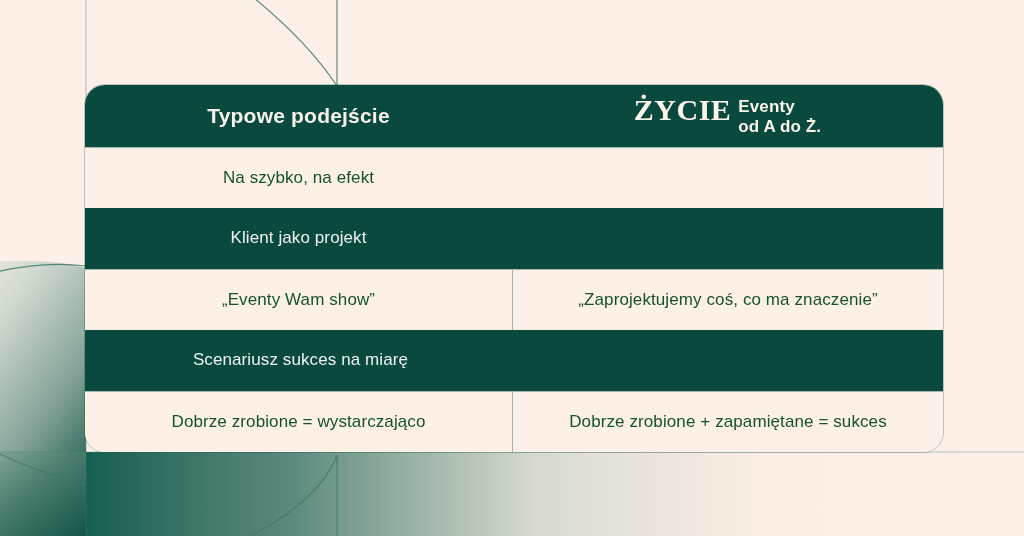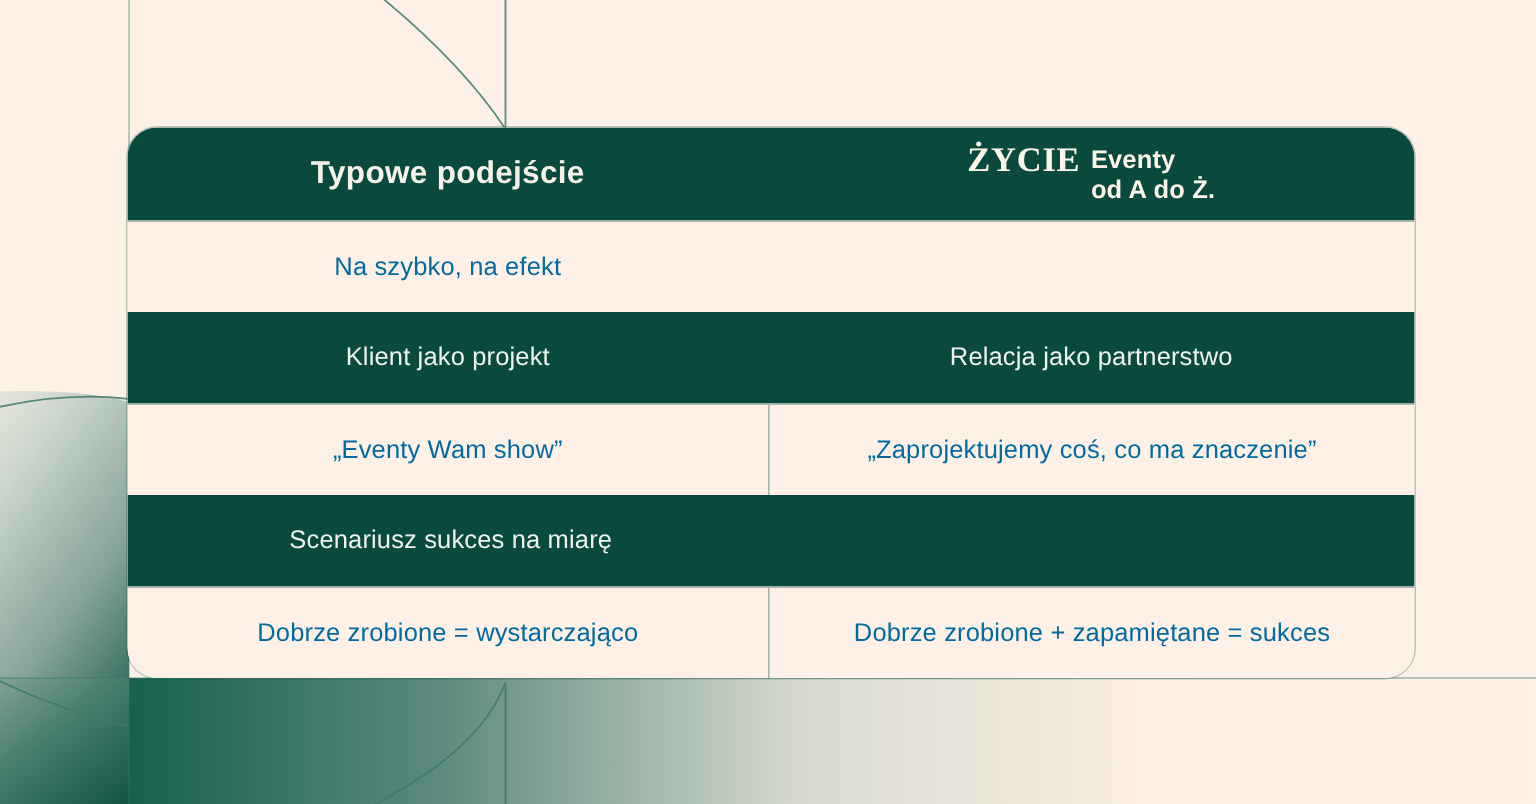--- a/index.html
+++ b/index.html
@@ -70,21 +70,21 @@
     box-sizing: border-box;
     padding: 0 14px;
     text-align: center;
     font-size: 17px;
     letter-spacing: 0.1px;
     line-height: 1.2;
   }
   .cell.left  { width: 427px; }
   .cell.right { width: 431px; }
 
-  .row.light .cell { color: #0369a1; }
+  .row.light .cell { color: #14532d; }
   .row.dark  .cell { color: #eef3ef; }
 
   
   .row.light .cell.right {
     border-left: 1px solid rgba(10,74,62,0.38);
   }
 
   
   .header-title {
     font-size: 21px;
@@ -93,21 +93,21 @@
     letter-spacing: 0.2px;
   }
 
   .logo-wrap {
     display: flex;
     align-items: flex-start;
     gap: 7px;
   }
   .logo-mark {
     font-family: "Liberation Serif", serif;
-    font-size: 23px;
+    font-size: 30px;
     font-weight: 700;
     color: #fdf4ea;
     letter-spacing: 0.5px;
     line-height: 1;
   }
   .logo-sub {
     display: flex;
     flex-direction: column;
     justify-content: center;
     font-size: 17px;
@@ -185,21 +185,20 @@
       </span>
     </div>
   </div>
 
   <div class="row light">
     <div class="cell left">Na szybko, na efekt</div>
   </div>
 
   <div class="row dark">
     <div class="cell left">Klient jako projekt</div>
-    <div class="cell right">Relacja jako partnerstwo</div>
   </div>
 
   <div class="row light">
     <div class="cell left">„Eventy Wam show”</div>
     <div class="cell right">„Zaprojektujemy coś, co ma znaczenie”</div>
   </div>
 
   <div class="row dark">
     <div class="cell right">Scenariusz sukces na miarę</div>
   </div>

